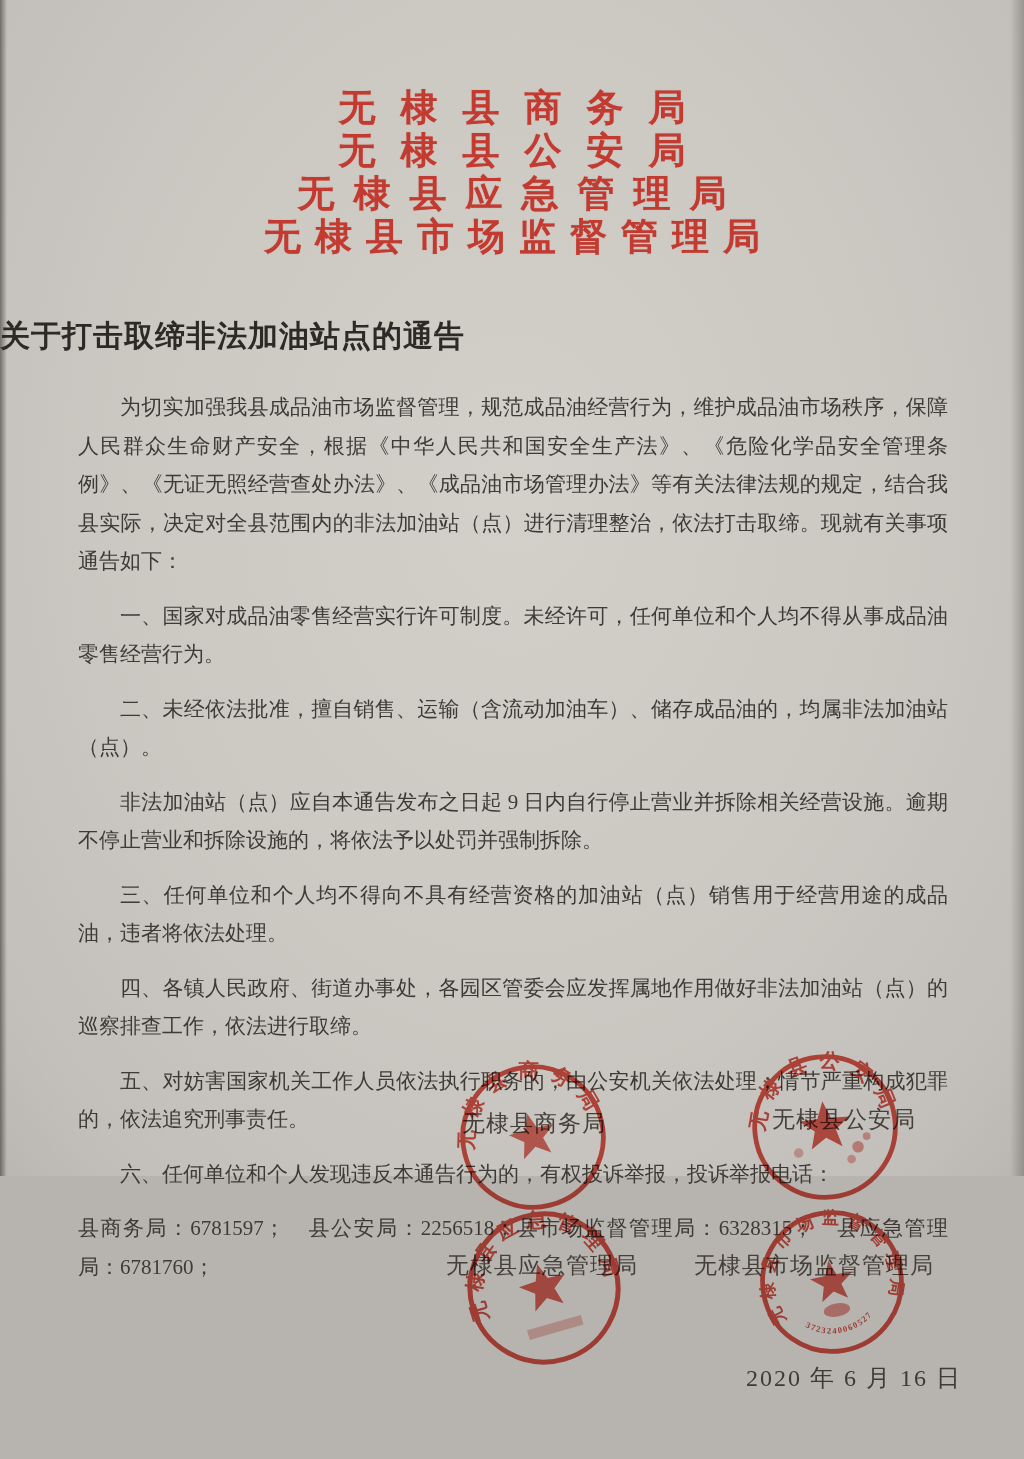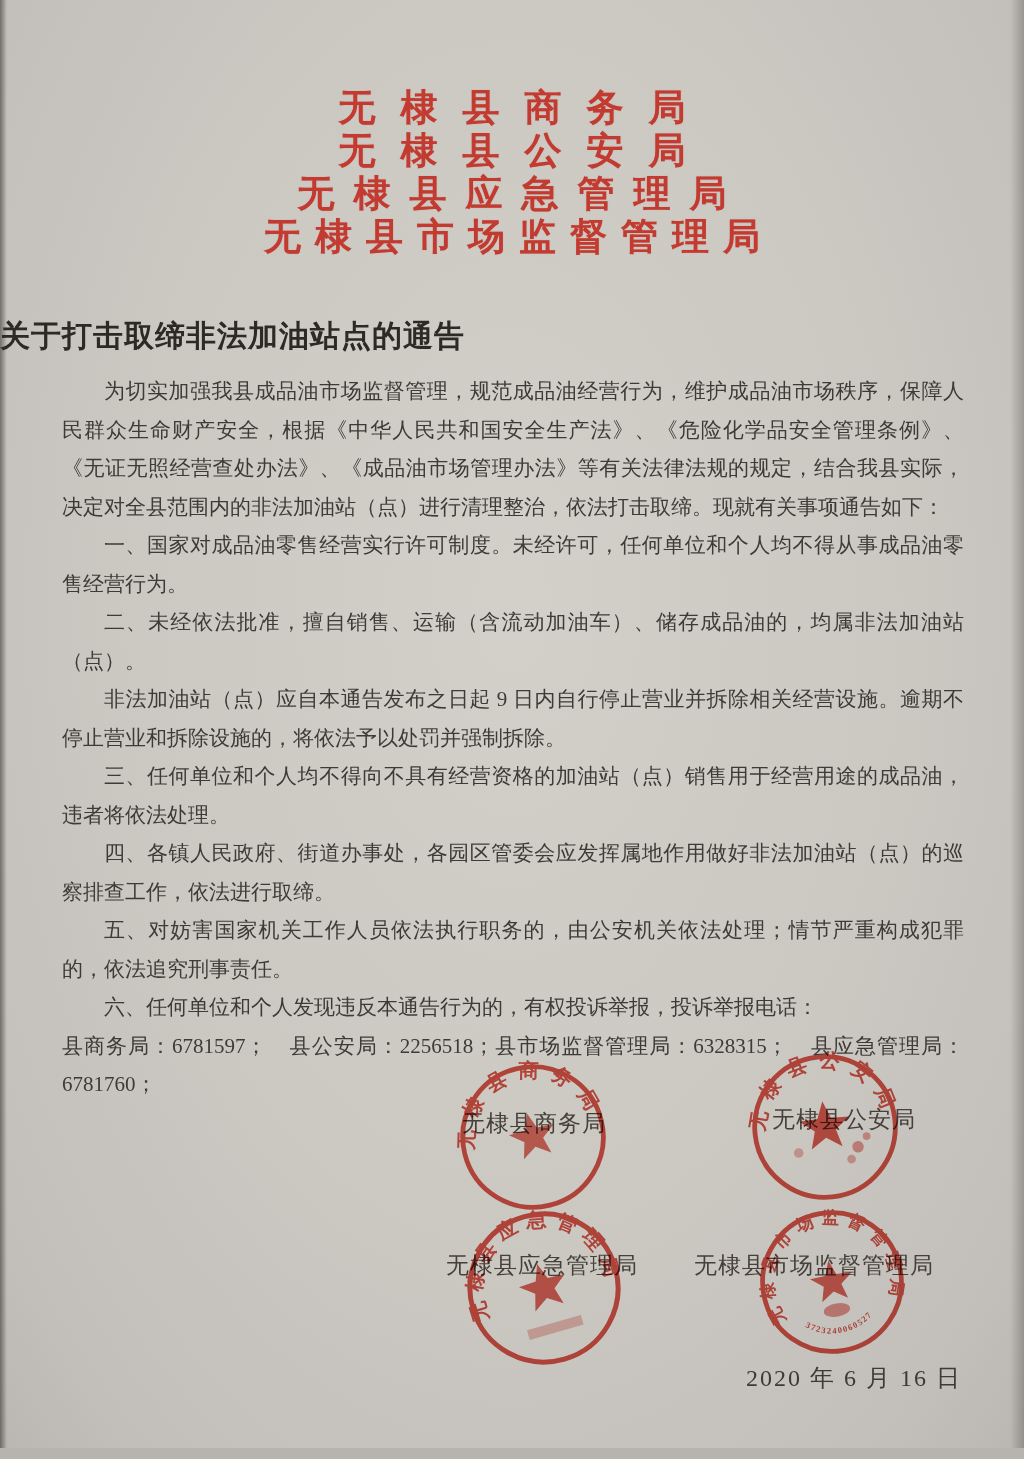--- a/index.html
+++ b/index.html
@@ -4,21 +4,21 @@
 <title>通告</title>
 <style>
   html,body{margin:0;padding:0;}
   body{
     width:1024px;height:1459px;
     background:#b7b4b0;
     font-family:"Liberation Serif","DejaVu Serif",serif;
     position:relative;overflow:hidden;
   }
   .page{
-    position:absolute;left:0;top:0;width:1024px;height:1448px;
+    position:absolute;left:0;top:0;width:1024px;height:1176px;
     background:
       linear-gradient(90deg, rgba(45,40,36,.55) 0px, rgba(45,40,36,0) 7px),
       linear-gradient(270deg, rgba(45,40,36,.28) 0px, rgba(45,40,36,0) 14px),
       radial-gradient(ellipse at 50% 42%, #d3d0ca 0%, #cbc8c2 55%, #c2bfbb 88%, #bab7b3 100%);
   }
   
   .letterhead{position:absolute;left:0;top:86px;width:1024px;text-align:center;color:#c23a30;font-weight:bold;}
   .letterhead .lh-line{display:block;font-size:37px;line-height:43px;white-space:nowrap;
     text-shadow:0 0 1px rgba(194,58,48,.45);}
   .lh-0,.lh-1{letter-spacing:25px;text-indent:25px;}
@@ -28,21 +28,21 @@
   .doc-title{
     position:absolute;left:0;top:316px;width:1024px;text-align:left;
     font-size:30px;font-weight:bold;color:#2d2926;letter-spacing:1px;
   }
   
   .body-text{
     position:absolute;left:62px;top:372px;width:902px;
     font-size:21px;line-height:38.5px;color:#3e3a36;
     text-align:justify;
   }
-  .body-text p{margin:0;text-indent:2em;}
+  .body-text p{margin:16px;text-indent:2em;}
   .body-text p.no-indent{text-indent:0;}
   
   .sig-name{
     position:absolute;font-size:23px;color:#46403b;white-space:nowrap;letter-spacing:1px;
   }
   .seal{
     position:absolute;mix-blend-mode:multiply;opacity:.92;
   }
   .seal text{font-family:"Liberation Serif","DejaVu Serif",serif;font-weight:bold;}
   .doc-date{

